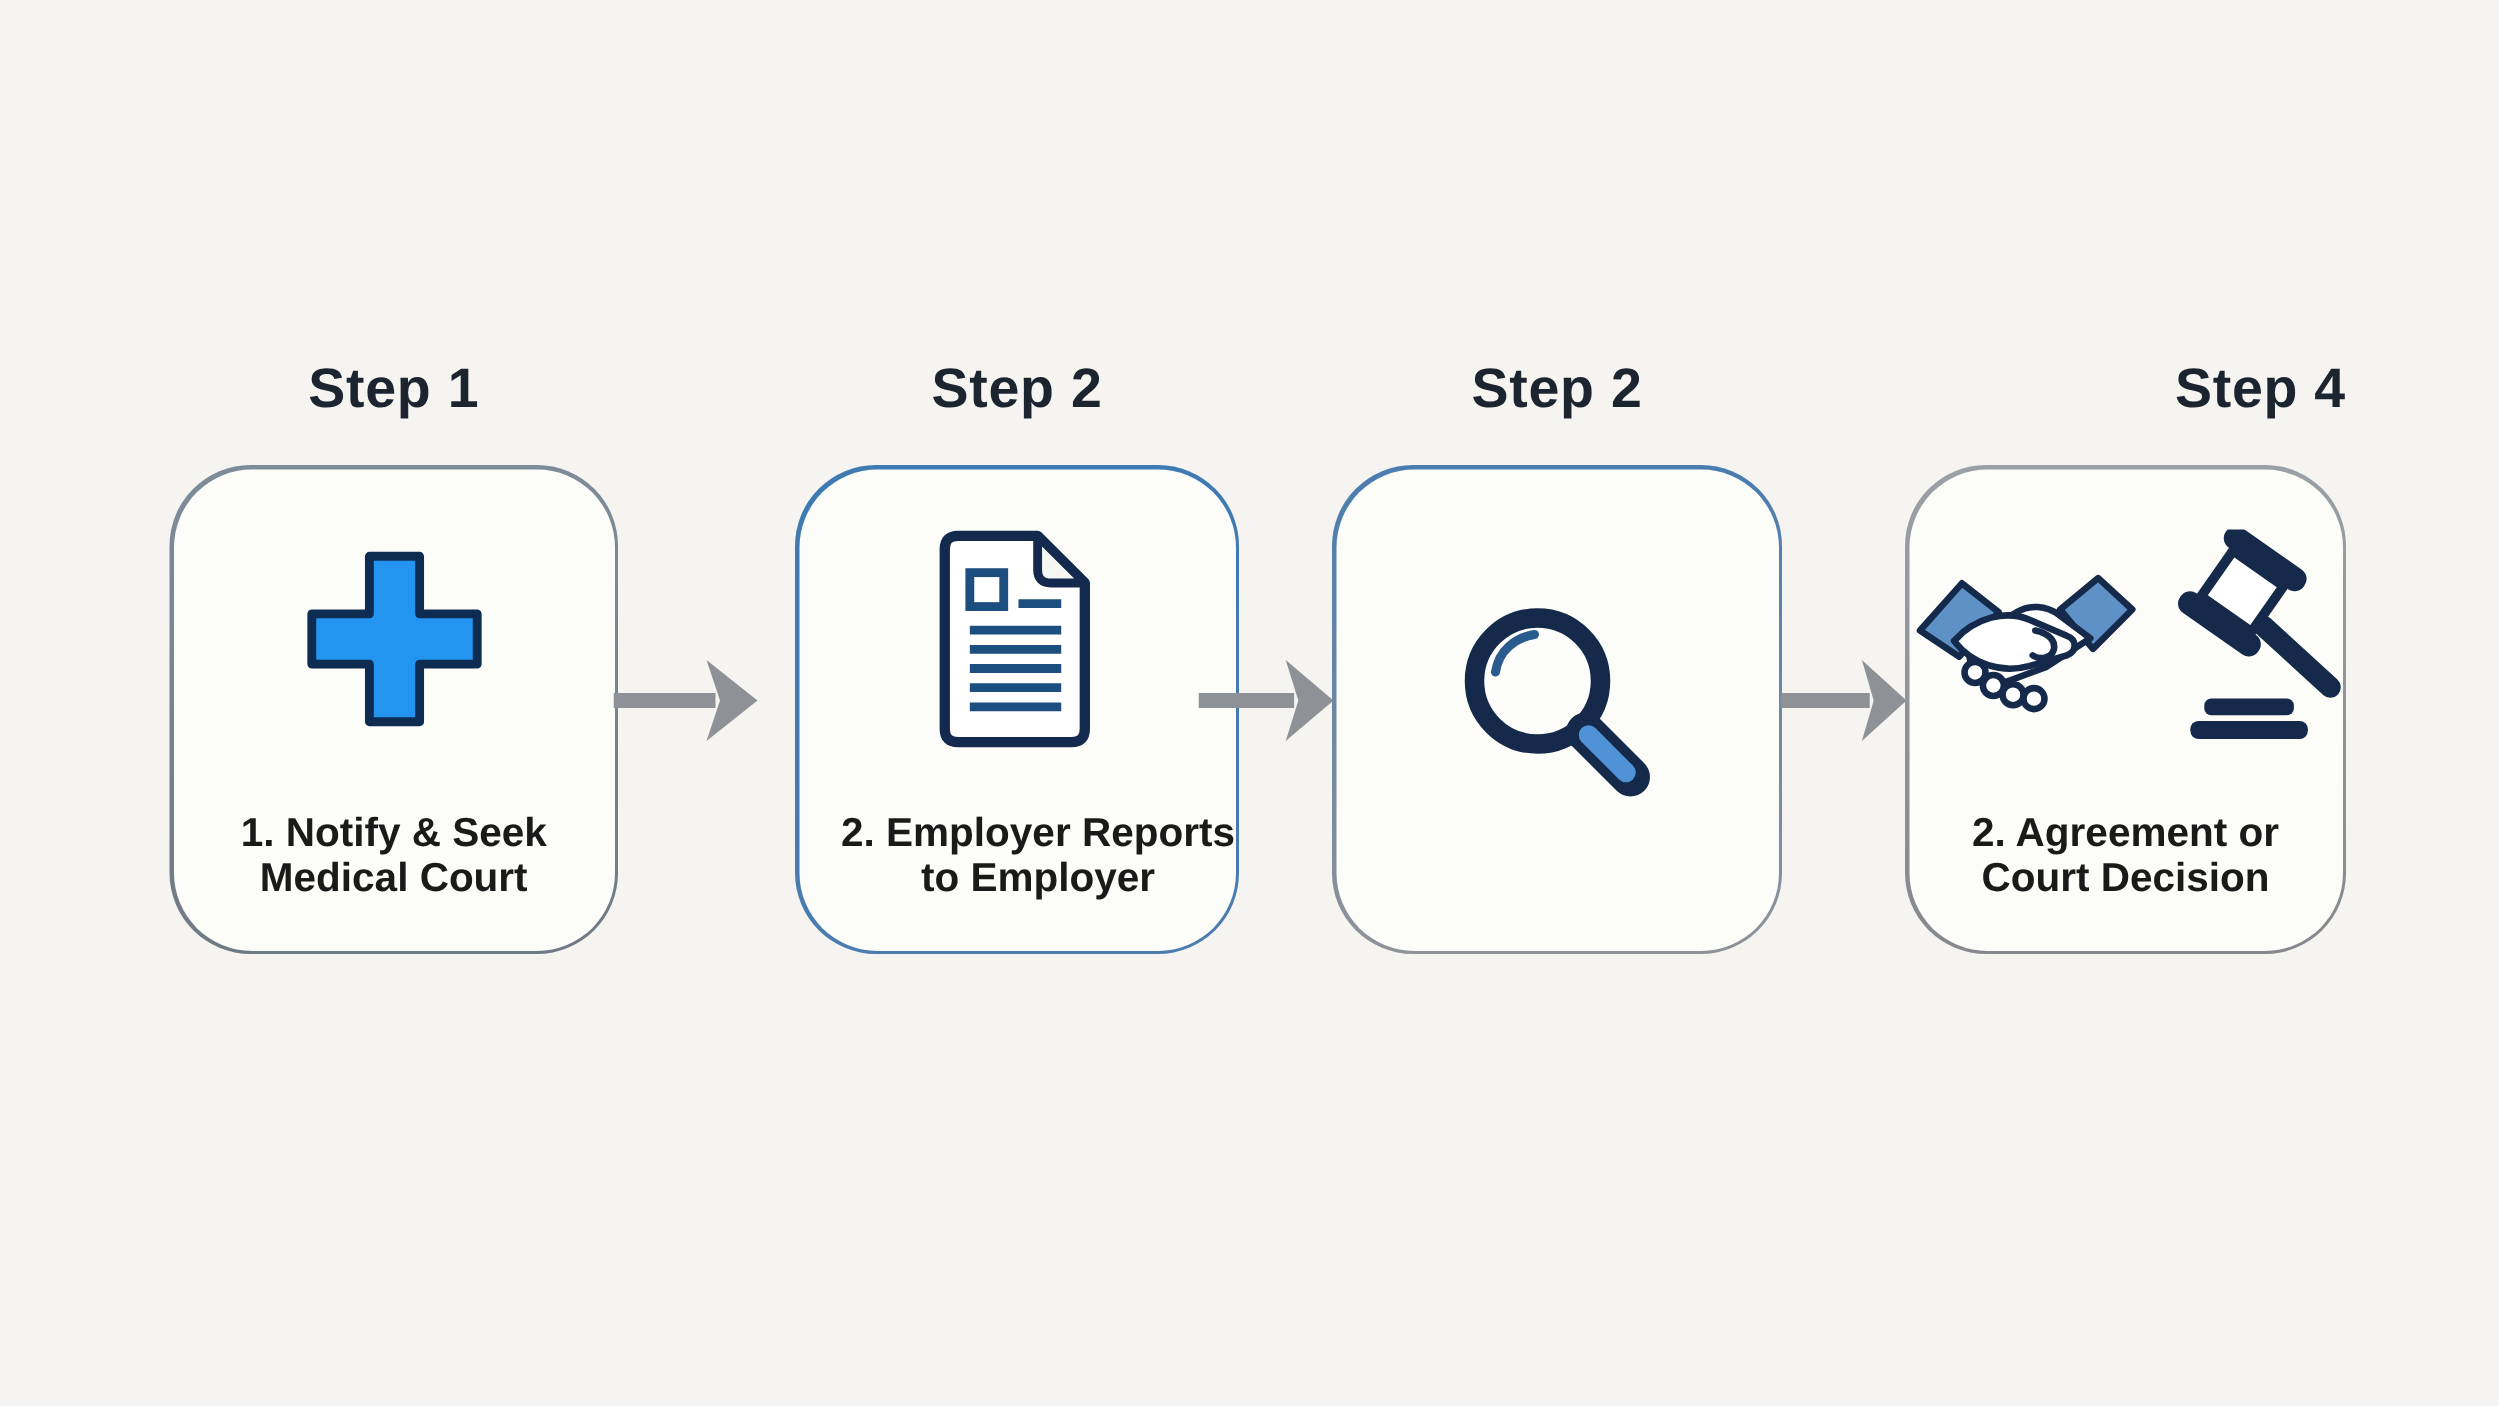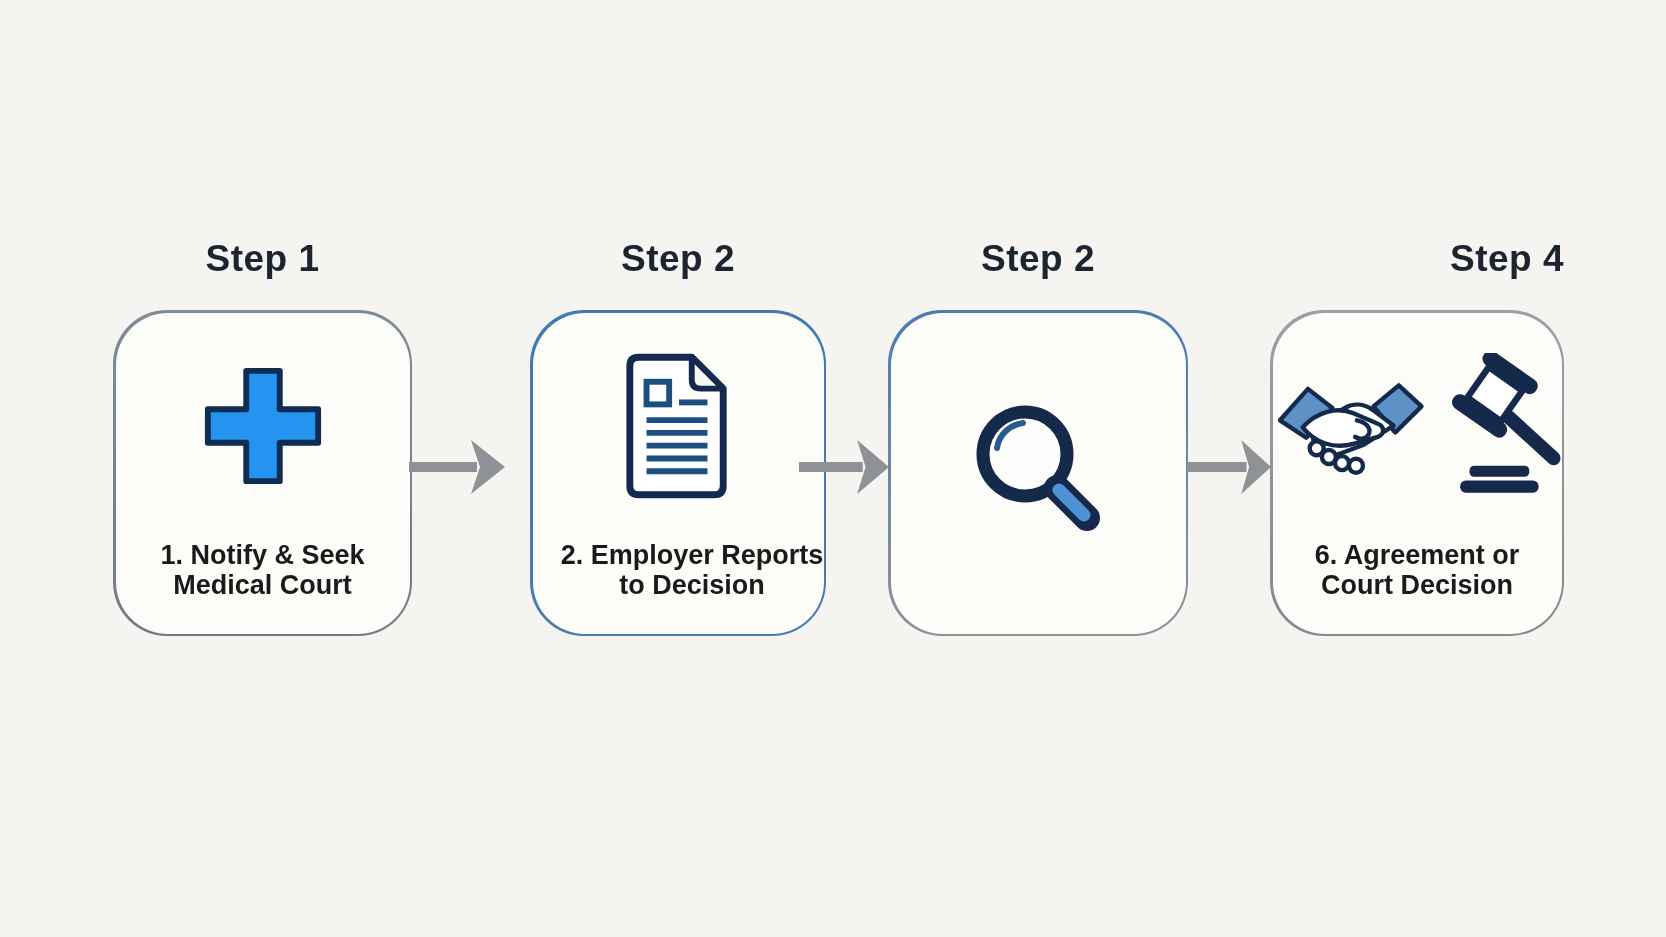--- a/index.html
+++ b/index.html
@@ -80,21 +80,21 @@
             <line x1="59" y1="51" x2="88" y2="51" stroke="#1d4e80" stroke-width="6"></line>
             <line x1="26" y1="69" x2="88" y2="69" stroke="#1d4e80" stroke-width="6"></line>
             <line x1="26" y1="82" x2="88" y2="82" stroke="#1d4e80" stroke-width="6"></line>
             <line x1="26" y1="95" x2="88" y2="95" stroke="#1d4e80" stroke-width="6"></line>
             <line x1="26" y1="108" x2="88" y2="108" stroke="#1d4e80" stroke-width="6"></line>
             <line x1="26" y1="121" x2="88" y2="121" stroke="#1d4e80" stroke-width="6"></line>
           </svg>
         </div>
         <div class="caption" style="color: rgb(26, 26, 26); margin-left: 28px;">
           <span>2. Employer Reports</span>
-          <span>to Decision</span>
+          <span>to Employer</span>
         </div>
       </div>
     </div>
   </div>
 
   <svg class="arrow" style="left: 799px; width: 90px; color: rgb(142, 146, 151);" viewBox="0 0 96 58" preserveAspectRatio="none">
     <rect x="0" y="24" width="68" height="10" fill="currentColor"></rect>
     <path d="M62 2 L96 29 L62 56 L71 29 Z" fill="currentColor"></path>
   </svg>
 
@@ -144,20 +144,20 @@
                 <rect x="26" y="23" width="44" height="40" fill="#ffffff" stroke="#15294b" stroke-width="7"></rect>
                 <rect x="14" y="63" width="68" height="17" rx="8" fill="#15294b"></rect>
               </g>
               <line x1="64" y1="68" x2="112" y2="112" stroke="#15294b" stroke-width="15" stroke-linecap="round"></line>
               <rect x="22" y="120" width="64" height="12" rx="5" fill="#15294b"></rect>
               <rect x="12" y="136" width="84" height="13" rx="6" fill="#15294b"></rect>
             </svg>
           </div>
         </div>
         <div class="caption" style="color: rgb(26, 26, 26);">
-          <span>6. Agreement or</span>
+          <span>2. Agreement or</span>
           <span>Court Decision</span>
         </div>
       </div>
     </div>
   </div>
 
 </div>
 
 </body></html>

